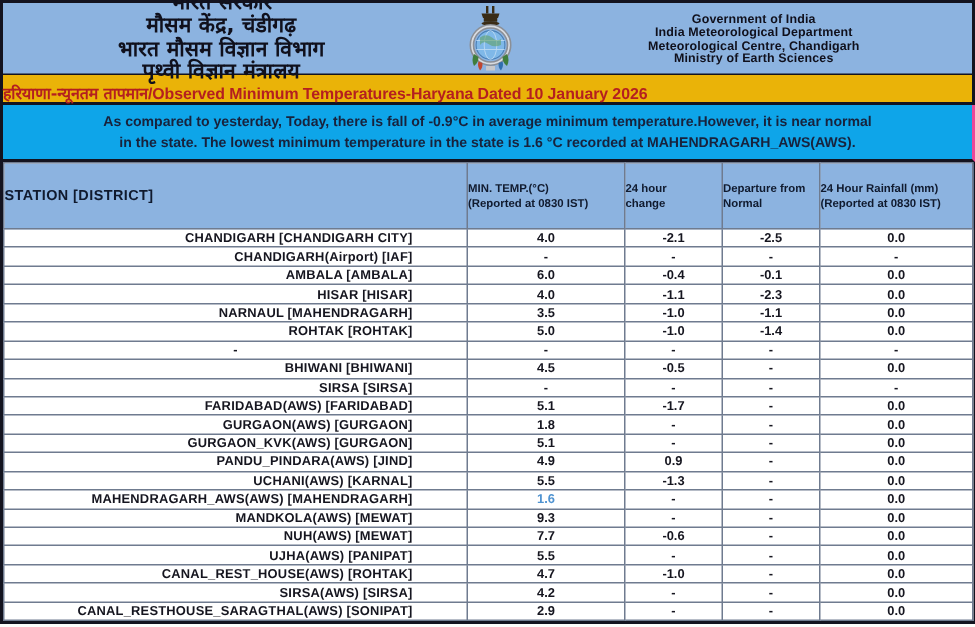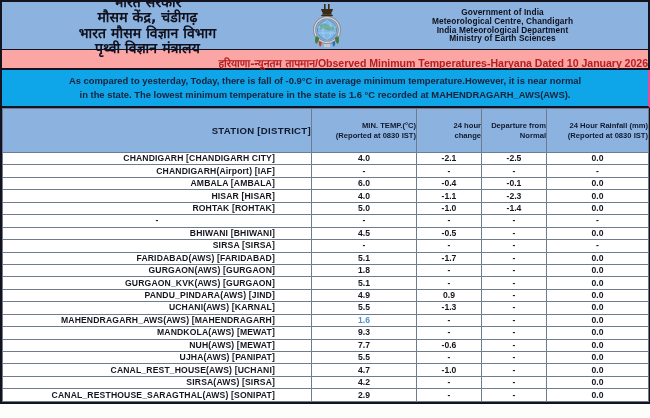--- a/index.html
+++ b/index.html
@@ -73,22 +73,22 @@
     width: 40px;
     height: 46px;
     position: relative;
   }
 
   
   .title-band {
     border-left: 2px solid #13131f;
     border-right: 2px solid #13131f;
     border-bottom: 2px solid #13131f;
-    background: #fca5a5;
-    text-align: right;
+    background: #eab308;
+    text-align: left;
     padding: 3px 0 4px 0;
     box-sizing: border-box;
     height: 20px;
   }
   .title-text {
     font-size: 10.6px;
     font-weight: bold;
     color: #b41f20;
     white-space: nowrap;
     letter-spacing: -0.05px;
@@ -135,21 +135,21 @@
     padding: 0;
   }
   thead th {
     background: #8cb3e0;
     color: #101a2e;
     font-size: 7.6px;
     font-weight: bold;
     line-height: 10px;
     height: 44px;
     vertical-align: middle;
-    text-align: right;
+    text-align: left;
     padding: 0 2px;
   }
   thead th.station-head {
     font-size: 9.6px;
     letter-spacing: 0.3px;
   }
   .hd-l1 { display: block; }
   .hd-l2 { display: block; }
 
   tbody td {
@@ -219,22 +219,22 @@
           <path d="M31 33 q2 4 0 8 q-3 -2 -3 -6 z" fill="#3f7d3c"></path>
           <path d="M12 38 q-1 3 1 6 q2 -2 1.6 -5 z" fill="#c0462f"></path>
           <path d="M28 38 q1 3 -1 6 q-2 -2 -1.6 -5 z" fill="#2f6fae"></path>
           <rect x="17" y="41" width="6" height="3" fill="#c8c9cc"></rect>
         </svg>
       </span>
     </div>
 
     <div class="masthead-col en">
       <span class="mh-line en-line">Government of India</span>
+      <span class="mh-line en-line">India Meteorological Department</span>
       <span class="mh-line en-line">Meteorological Centre, Chandigarh</span>
-      <span class="mh-line en-line">India Meteorological Department</span>
       <span class="mh-line en-line">Ministry of Earth Sciences</span>
     </div>
   </div>
 
   <div class="title-band">
     <span class="title-text"><span class="hindi">हरियाणा-न्यूनतम तापमान</span><span>/Observed Minimum Temperatures-Haryana Dated 10 January 2026</span></span>
   </div>
 
   <div class="summary-band">
     <div class="summary-line">As compared to yesterday, Today, there is fall of -0.9°C in average minimum temperature.However, it is near normal</div>
@@ -294,20 +294,27 @@
             <td>0.0</td>
           </tr>
           <tr>
             <td class="station">HISAR  [HISAR]</td>
             <td>4.0</td>
             <td>-1.1</td>
             <td>-2.3</td>
             <td>0.0</td>
           </tr>
           <tr>
+            <td class="station">NARNAUL  [MAHENDRAGARH]</td>
+            <td>3.5</td>
+            <td>-1.0</td>
+            <td>-1.1</td>
+            <td>0.0</td>
+          </tr>
+          <tr>
             <td class="station">ROHTAK  [ROHTAK]</td>
             <td>5.0</td>
             <td>-1.0</td>
             <td>-1.4</td>
             <td>0.0</td>
           </tr>
           <tr>
             <td class="station blank-station">-</td>
             <td>-</td>
             <td>-</td>
@@ -385,21 +392,21 @@
             <td>0.0</td>
           </tr>
           <tr>
             <td class="station">UJHA(AWS)  [PANIPAT]</td>
             <td>5.5</td>
             <td>-</td>
             <td>-</td>
             <td>0.0</td>
           </tr>
           <tr>
-            <td class="station">CANAL_REST_HOUSE(AWS)  [UCHANI]</td>
+            <td class="station">CANAL_REST_HOUSE(AWS)  [ROHTAK]</td>
             <td>4.7</td>
             <td>-1.0</td>
             <td>-</td>
             <td>0.0</td>
           </tr>
           <tr>
             <td class="station">SIRSA(AWS)  [SIRSA]</td>
             <td>4.2</td>
             <td>-</td>
             <td>-</td>

